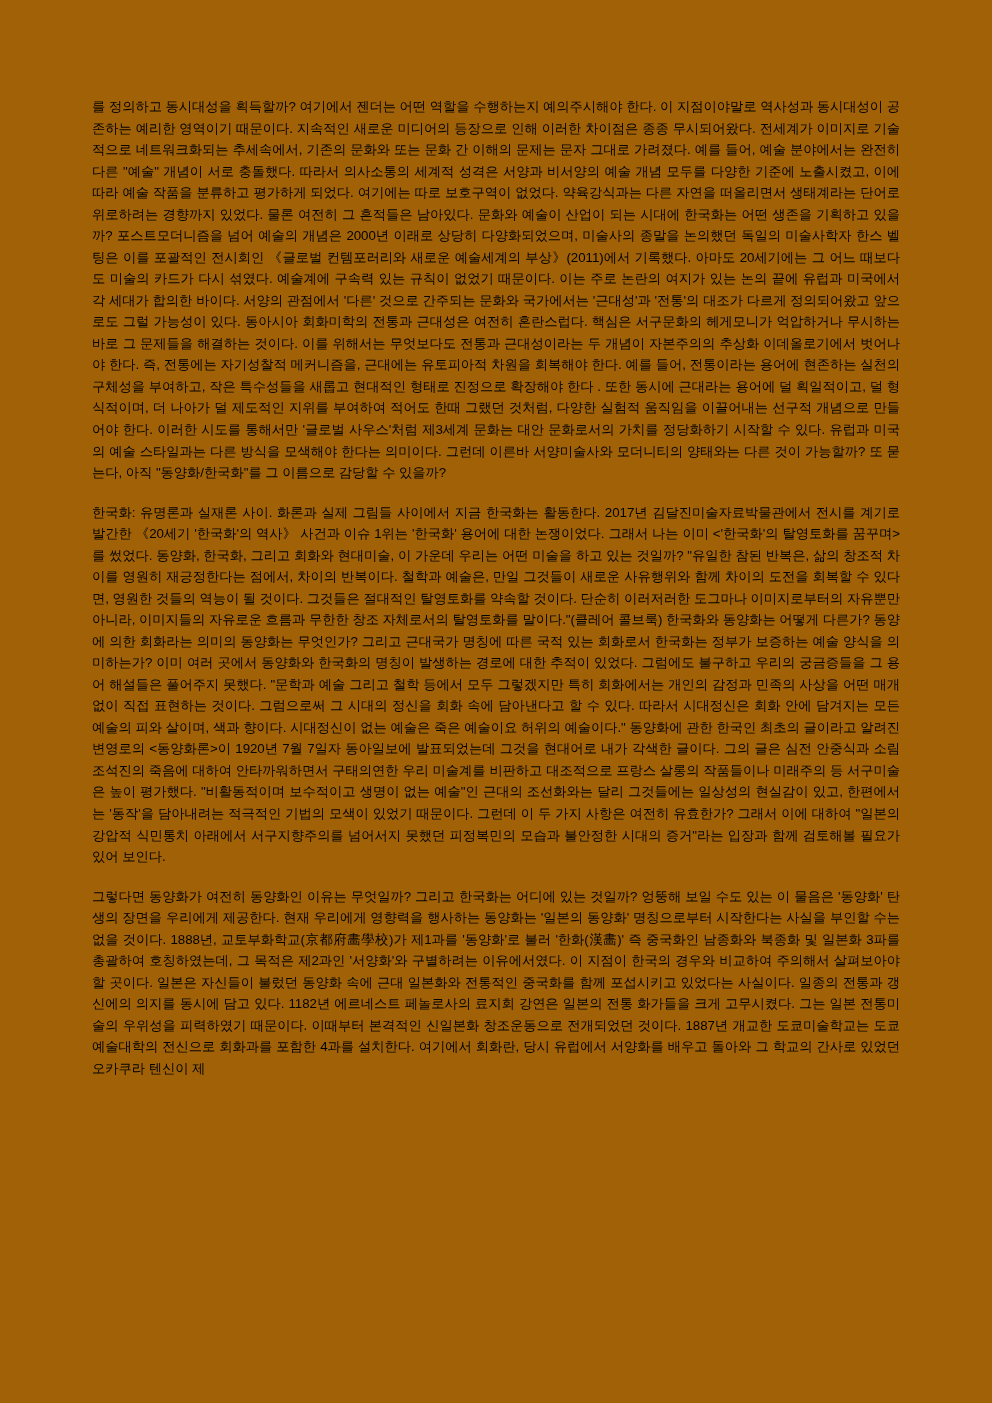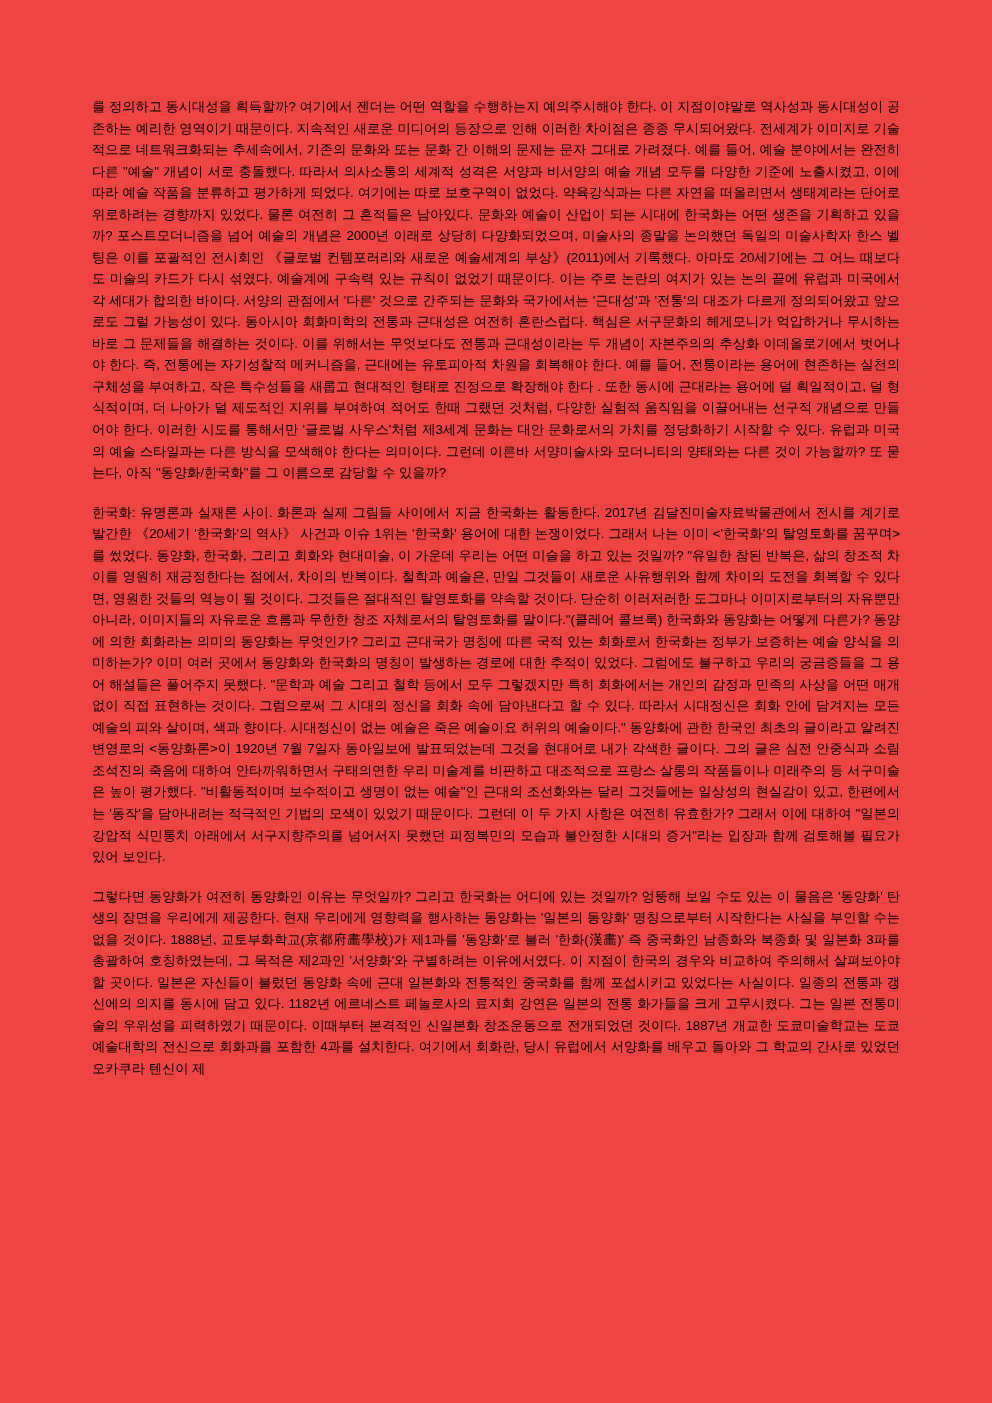--- a/index.html
+++ b/index.html
@@ -11,21 +11,21 @@
     width: 992px;
     height: 1403px;
     font-family: "Liberation Sans", sans-serif;
     color: #000000;
   }
   .page {
     box-sizing: border-box;
     width: 992px;
     min-height: 1403px;
     padding: 96px 92px 40px 92px;
-    background: #ef4444;
+    background: #a16207;
   }
   .doc-body {
     display: block;
   }
   p.para {
     margin: 0 0 18px 0;
     font-size: 13.3px;
     line-height: 1.62;
     text-align: justify;
     text-justify: inter-character;

